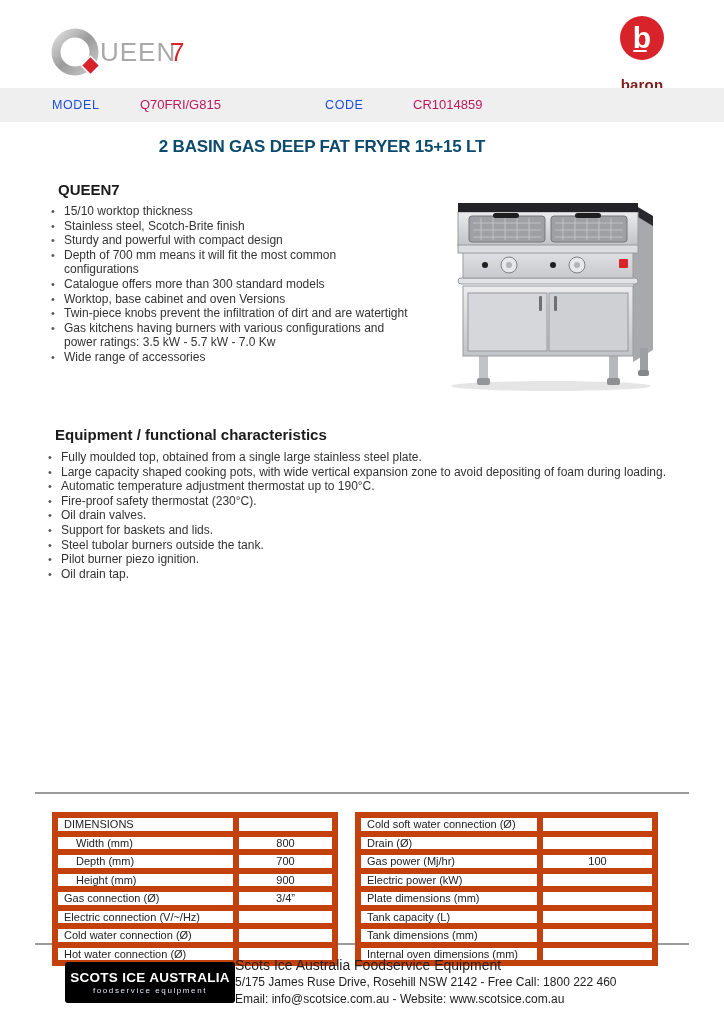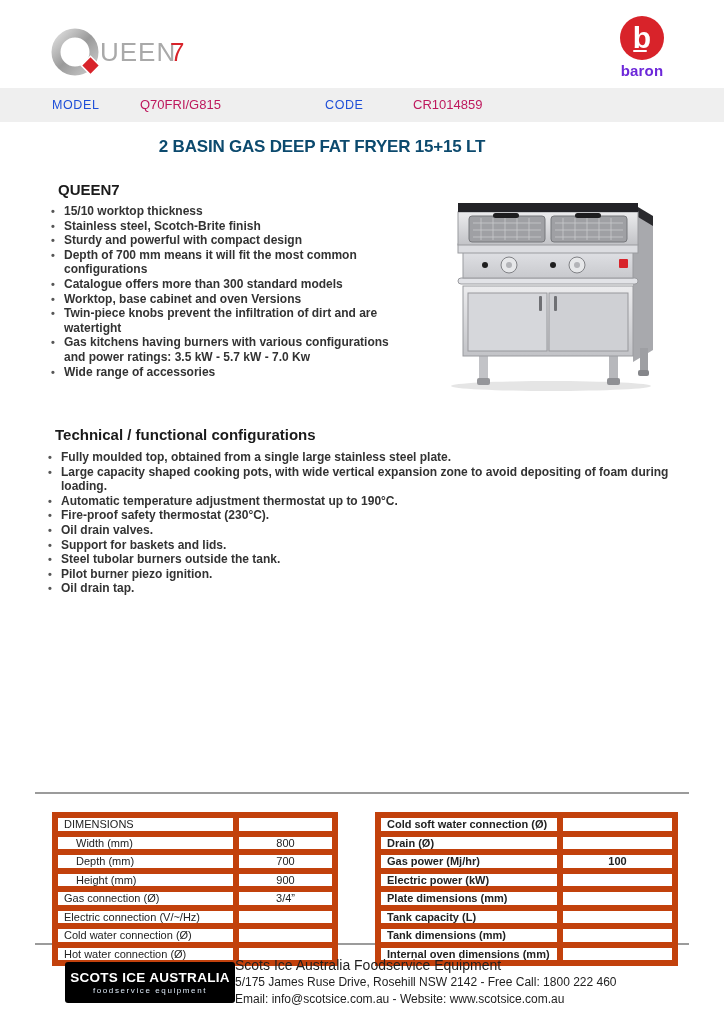--- a/index.html
+++ b/index.html
@@ -18,21 +18,21 @@
     margin:0 auto; position:relative;
   }
   .baron-b {
     position:absolute; left:0; right:0; top:2px; text-align:center;
     color:#ffffff; font-size:30px; font-weight:bold; line-height:40px;
   }
   .baron-underline {
     position:absolute; left:13px; bottom:8px; width:14px; height:2px;
     background:#ffffff; border-radius:1px;
   }
-  .baron-label { font-size:15px; font-weight:600; color:#6d28d9; margin-top:2px; letter-spacing:0.2px; }
+  .baron-label { font-size:15px; font-weight:600; color:#7f1d1d; margin-top:16px; letter-spacing:0.2px; }
 
   
   .model-bar {
     position:absolute; top:88px; left:0; width:724px; height:34px;
     background:#efefef;
   }
   .model-bar span { position:absolute; top:9px; line-height:16px; }
   .mb-label { color:#1d4ed8; font-size:12.5px; letter-spacing:0.6px; }
   .mb-value { color:#be185d; font-size:13px; }
   .mb-model-label { left:52px; }
@@ -47,21 +47,21 @@
   }
 
   
   .features-heading {
     position:absolute; left:58px; top:181px;
     font-size:15px; font-weight:bold; color:#1b1b1b;
   }
   .bullet-list { list-style:none; }
   .bullet-list li {
     position:relative; padding-left:17px;
-    font-size:12px; line-height:14.6px; color:#333333;font-weight:bold;
+    font-size:12px; line-height:14.6px; color:#333333;
   }
   .bullet-list li::before {
     content:"\2022"; position:absolute; left:4px; top:0;
     color:#555555; font-size:11px;
   }
   .features-list { position:absolute; left:47px; top:204px; width:362px; }
 
   
   .product { position:absolute; left:437px; top:190px; width:230px; height:204px; }
 
@@ -82,21 +82,21 @@
   .spec-table td {
     border:6px solid #c2410c; font-size:11px; line-height:12.5px;
     height:13.6px; color:#222222; white-space:nowrap; overflow:hidden;
   }
   .spec-table td.label { padding:0 4px 0 6px; }
   .spec-table td.label.indent { padding-left:18px; }
   .spec-table td.value { text-align:center; padding:0 2px; }
   .spec-table-left { left:52px; }
   .spec-table-left td.label { width:181px; }
   .spec-table-left td.value { width:99px; }
-  .spec-table-right { left:375px;font-weight:bold; }
+  .spec-table-right { left:355px; }
   .spec-table-right td.label { width:182px; }
   .spec-table-right td.value { width:115px; }
 
   
   .footer-badge {
     position:absolute; left:65px; top:962px; width:170px; height:41px;
     background:#000000; border-radius:3px; text-align:center;
     display:flex; flex-direction:column; justify-content:center;
   }
   .footer-badge-line1 { color:#ffffff; font-weight:bold; font-size:13.5px; letter-spacing:0.3px; }
@@ -219,21 +219,21 @@
         <path d="M36 33 H104 M36 40 H104 M36 47 H104"></path>
         <path d="M44 28 V50 M56 28 V50 M68 28 V50 M80 28 V50 M92 28 V50"></path>
         <path d="M118 33 H186 M118 40 H186 M118 47 H186"></path>
         <path d="M126 28 V50 M138 28 V50 M150 28 V50 M162 28 V50 M174 28 V50"></path>
       </g>
       <rect x="56" y="23" width="26" height="5" rx="2.5" fill="#1d1d1f"></rect>
       <rect x="138" y="23" width="26" height="5" rx="2.5" fill="#1d1d1f"></rect>
     </svg>
   </div>
 
-  <div class="tech-heading">Technical / functional configurations</div>
+  <div class="tech-heading">Equipment / functional characteristics</div>
   <ul class="bullet-list tech-list">
 
       <li>Fully moulded top, obtained from a single large stainless steel plate.</li>
 
       <li>Large capacity shaped cooking pots, with wide vertical expansion zone to avoid depositing of foam during loading.</li>
 
       <li>Automatic temperature adjustment thermostat up to 190°C.</li>
 
       <li>Fire-proof safety thermostat (230°C).</li>
 

